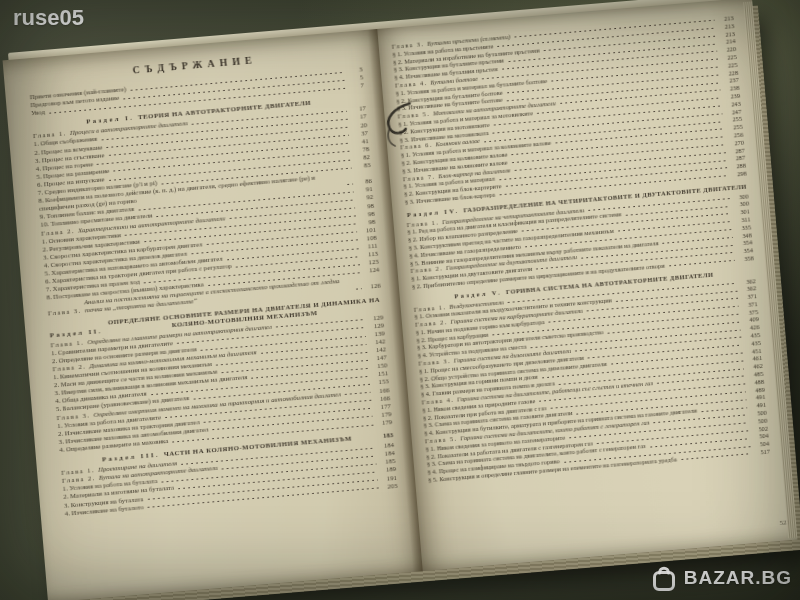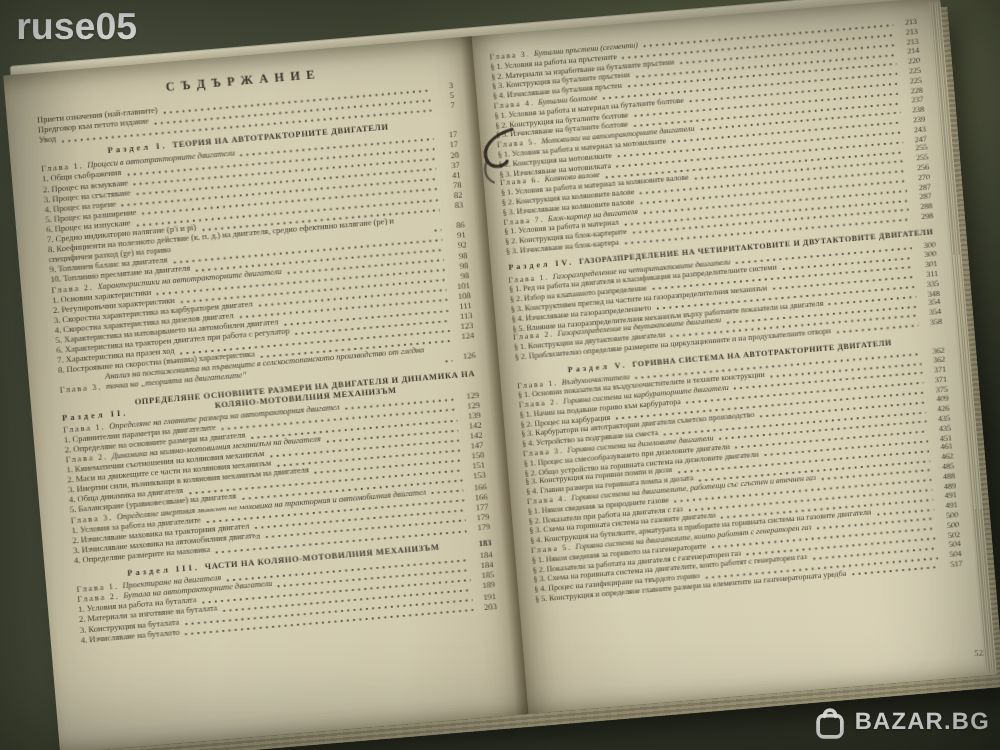--- a/index.html
+++ b/index.html
@@ -56,21 +56,21 @@
   .row.sec .pg{position:absolute;right:0;bottom:0;}
   .pg{min-width:15px;text-align:right;white-space:nowrap;margin-left:2px;}
   .dots{flex:1;min-width:6px;height:3px;margin:0 2px 1.5px 4px;align-self:flex-end;
     background-image:radial-gradient(circle at 1.2px 1.5px,#4a4136 .6px,rgba(0,0,0,0) 1px);
     background-size:5px 3px;background-repeat:repeat-x;background-position:left bottom;}
 
   .ink-mark{position:absolute;left:-4px;top:74px;opacity:.85;}
   .corner-num{position:absolute;right:6px;bottom:14px;font-size:7px;color:#6a6250;}
 
   .wm-tl{position:absolute;left:13px;top:5px;
-    font-family:"Liberation Sans",sans-serif;font-weight:600;font-size:30px;
+    font-family:"Liberation Sans",sans-serif;font-weight:600;font-size:22px;
     color:rgba(255,255,255,.93);text-shadow:0 1px 2px rgba(0,0,0,.25);}
   .wm-br{position:absolute;right:8px;bottom:8px;display:flex;align-items:center;gap:8px;
     font-family:"Liberation Sans",sans-serif;font-weight:700;font-size:19px;
     letter-spacing:1px;color:rgba(255,255,255,.92);text-shadow:0 1px 2px rgba(0,0,0,.3);}
 </style>
 </head>
 <body>
 
 <div class="photo">
 

